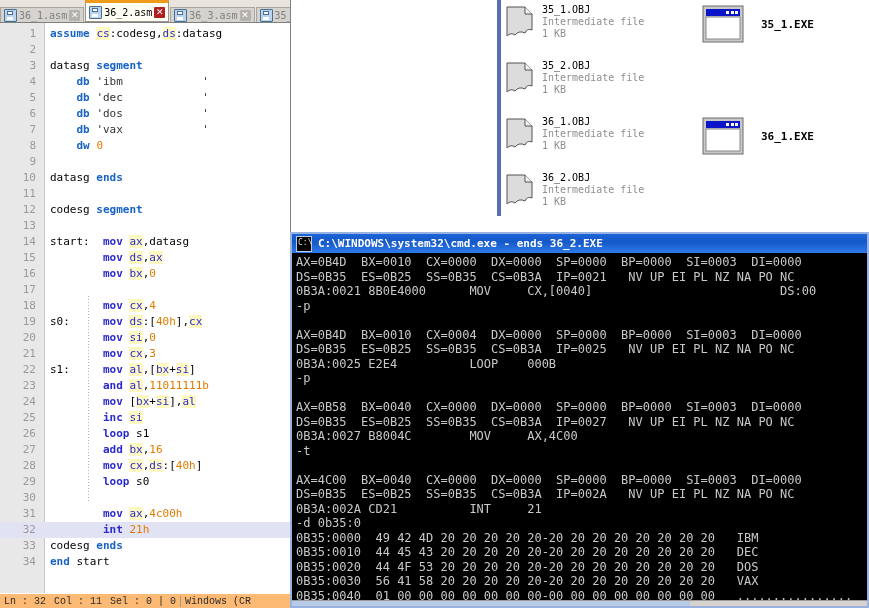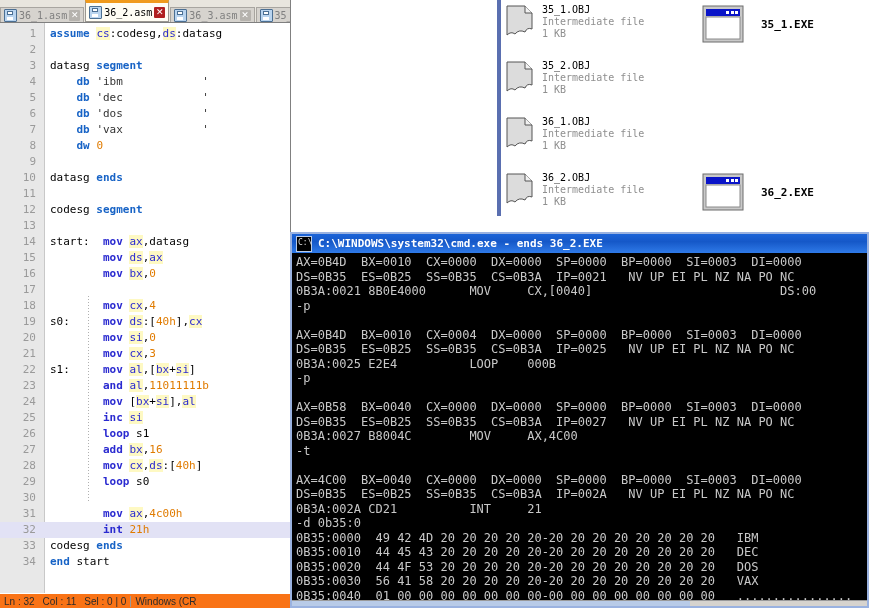--- a/index.html
+++ b/index.html
@@ -95,23 +95,23 @@
   .kw{color:#1763c6;font-weight:bold;}
   .reg{color:#2a2ad0;background:#fef9c3;}
   .num-lit{color:#e07b00;}
   .str{color:#333333;}
   #indent-guide{
     position:absolute;left:88px;top:273px;width:1px;height:207px;
     background:repeating-linear-gradient(to bottom,#b0b0b0 0 1px,transparent 1px 3px);
   }
   #status-bar{
     position:absolute;left:0;top:593px;width:290px;height:15px;
-    background:#f97316;border-top:1px solid #ffffff;
+    background:#fdba74;border-top:1px solid #ffffff;
     box-sizing:border-box;
-    font-family:Liberation Sans, sans-serif;
+    font-family:Liberation Mono, monospace;
     font-size:10px;color:#2b2b2b;
     display:flex;align-items:center;
     overflow:hidden;
   }
   .sb-cell{padding:0 4px;white-space:nowrap;}
   .sb-sep{width:1px;height:11px;background:#9a9a9a;}
 
   
   #explorer{
     position:absolute;left:497px;top:0;width:372px;height:216px;
@@ -119,21 +119,21 @@
     border-left:4px solid #5a6fb0;
     box-sizing:border-box;
     overflow:hidden;
   }
   .file-row{
     position:absolute;left:0;width:372px;height:54px;
     display:flex;align-items:flex-start;
   }
   .obj-entry{
     position:absolute;left:4px;top:4px;width:200px;
-    display:flex;align-items:center;gap:7px;
+    display:flex;align-items:flex-end;gap:7px;
   }
   .obj-icon{
     width:30px;height:34px;flex:0 0 auto;position:relative;
   }
   .obj-icon svg{display:block;}
   .obj-text{font-family:"DejaVu Sans Mono","Liberation Mono",monospace;font-size:10px;line-height:12px;}
   .obj-name{color:#000000;}
   .obj-desc{color:#8f8f8f;}
   .obj-size{color:#8f8f8f;margin-top:44px;}
   .exe-entry{
@@ -291,48 +291,48 @@
           <path d="M2 1 H20 L27 8 V24 Q22 22 20 27 Q14 24 10 29 Q6 26 2 30 Z" fill="#dcdcdc" stroke="#555" stroke-width="1"></path>
           <path d="M20 1 L20 8 L27 8" fill="#f2f2f2" stroke="#555" stroke-width="1"></path>
         </svg>
       </span>
       <span class="obj-text">
         <span class="obj-name">36_1.OBJ</span><br>
         <span class="obj-desc">Intermediate file</span><br>
         <span class="obj-size">1 KB</span>
       </span>
     </div>
-  </div>
-
-  <div class="file-row" style="top:168px;">
-    <div class="obj-entry">
-      <span class="obj-icon">
-        <svg width="30" height="34" viewBox="0 0 30 34">
-          <path d="M2 1 H20 L27 8 V24 Q22 22 20 27 Q14 24 10 29 Q6 26 2 30 Z" fill="#dcdcdc" stroke="#555" stroke-width="1"></path>
-          <path d="M20 1 L20 8 L27 8" fill="#f2f2f2" stroke="#555" stroke-width="1"></path>
-        </svg>
-      </span>
-      <span class="obj-text">
-        <span class="obj-name">36_2.OBJ</span><br>
-        <span class="obj-desc">Intermediate file</span><br>
-        <span class="obj-size">1 KB</span>
-      </span>
-    </div>
     <div class="exe-entry">
       <span class="exe-icon">
         <svg width="44" height="40" viewBox="0 0 44 40">
           <rect x="2" y="2" width="40" height="36" fill="#c9c9c9" stroke="#6d6d6d"></rect>
           <rect x="5" y="5" width="34" height="7" fill="#0a14c8"></rect>
           <rect x="30" y="7" width="3" height="3" fill="#ffffff"></rect>
           <rect x="34" y="7" width="3" height="3" fill="#ffffff"></rect>
           <rect x="25" y="7" width="3" height="3" fill="#ffffff"></rect>
           <rect x="5" y="13" width="34" height="22" fill="#ffffff" stroke="#8a8a8a"></rect>
         </svg>
       </span>
-      <span class="exe-name">36_2.EXE</span>
+      <span class="exe-name">36_1.EXE</span>
+    </div>
+  </div>
+
+  <div class="file-row" style="top:168px;">
+    <div class="obj-entry">
+      <span class="obj-icon">
+        <svg width="30" height="34" viewBox="0 0 30 34">
+          <path d="M2 1 H20 L27 8 V24 Q22 22 20 27 Q14 24 10 29 Q6 26 2 30 Z" fill="#dcdcdc" stroke="#555" stroke-width="1"></path>
+          <path d="M20 1 L20 8 L27 8" fill="#f2f2f2" stroke="#555" stroke-width="1"></path>
+        </svg>
+      </span>
+      <span class="obj-text">
+        <span class="obj-name">36_2.OBJ</span><br>
+        <span class="obj-desc">Intermediate file</span><br>
+        <span class="obj-size">1 KB</span>
+      </span>
     </div>
   </div>
 
 </div>
 
 <div id="cmd-window">
   <div id="cmd-title">
     <span id="cmd-title-icon">
         <span>C:\</span>
       </span>

